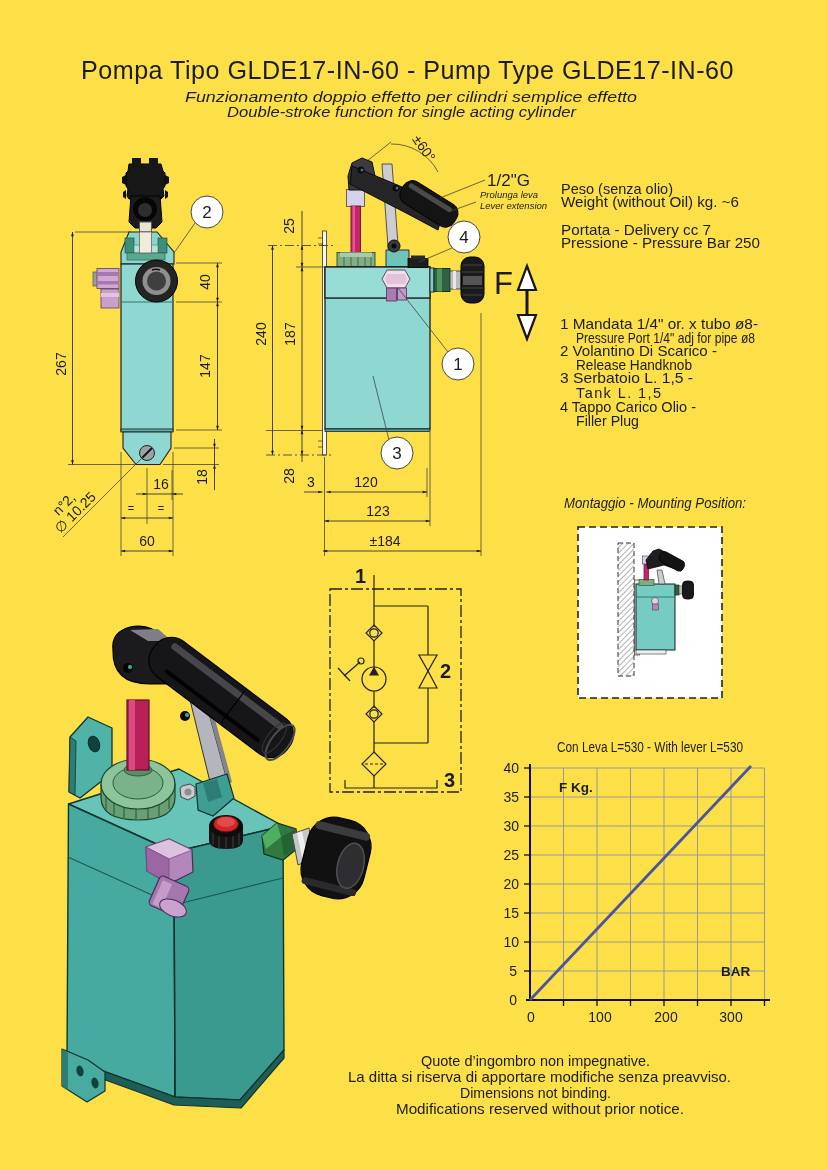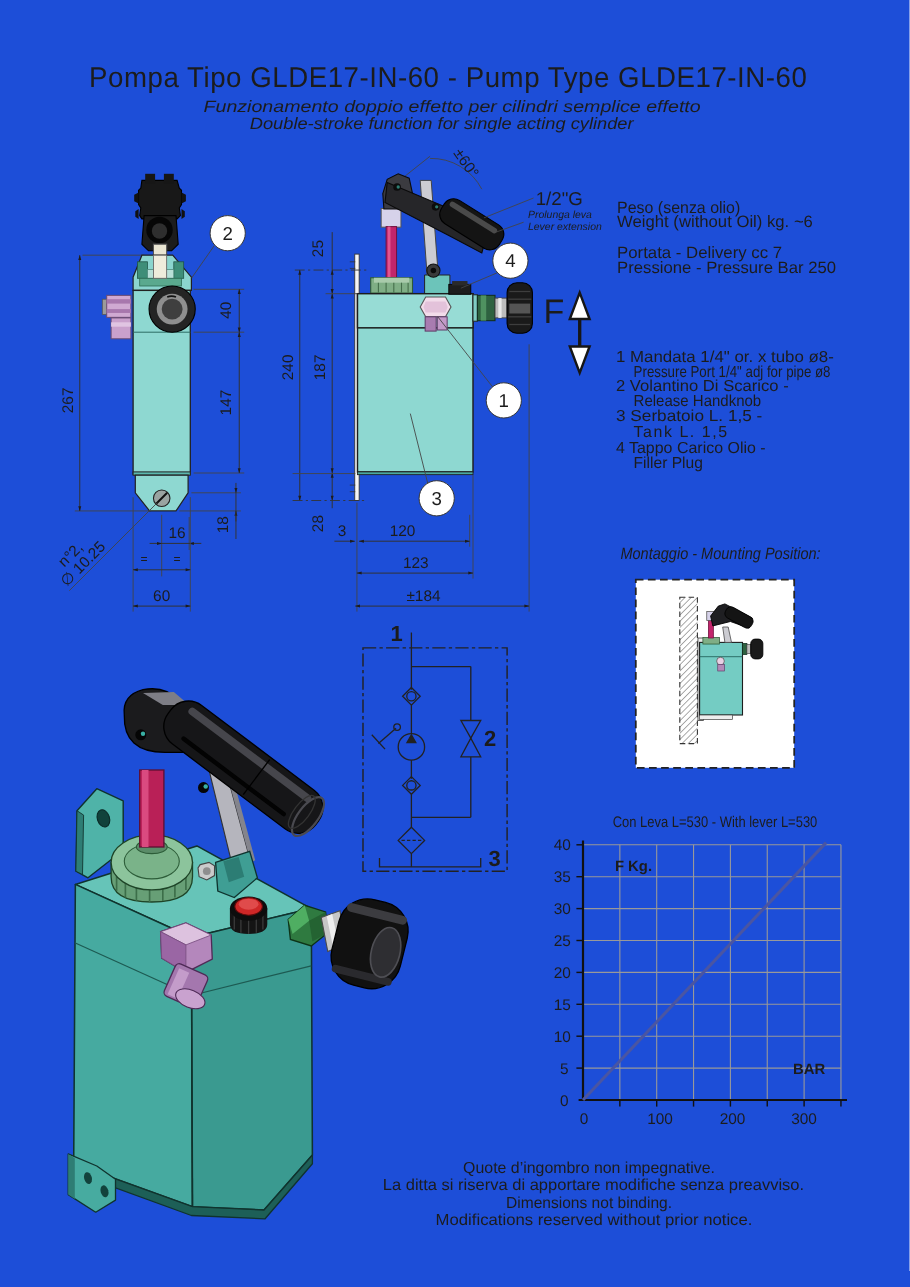--- a/index.html
+++ b/index.html
@@ -1,16 +1,16 @@
 <!DOCTYPE html>
 <html><head>
 <meta charset="utf-8">
 <style>
 html,body{margin:0;padding:0;background:#fff;}
-#page{width:827px;height:1170px;position:relative;background:#1d4ed8;overflow:hidden;}
+#page{width:827px;height:1170px;position:relative;background:#fde047;overflow:hidden;}
 svg{display:block;}
 text{font-family:"Liberation Sans",sans-serif;fill:#1c1c1c;}
 .t{font-size:26px;letter-spacing:0.5px;}
 .st{font-size:15px;font-style:italic;}
 .rc{font-size:15px;}
 .li{font-size:14.5px;}
 .ft{font-size:14.5px;}
 .dim{font-size:14px;}
 .dimr{font-size:14px;}
 .bal{font-size:17px;}

